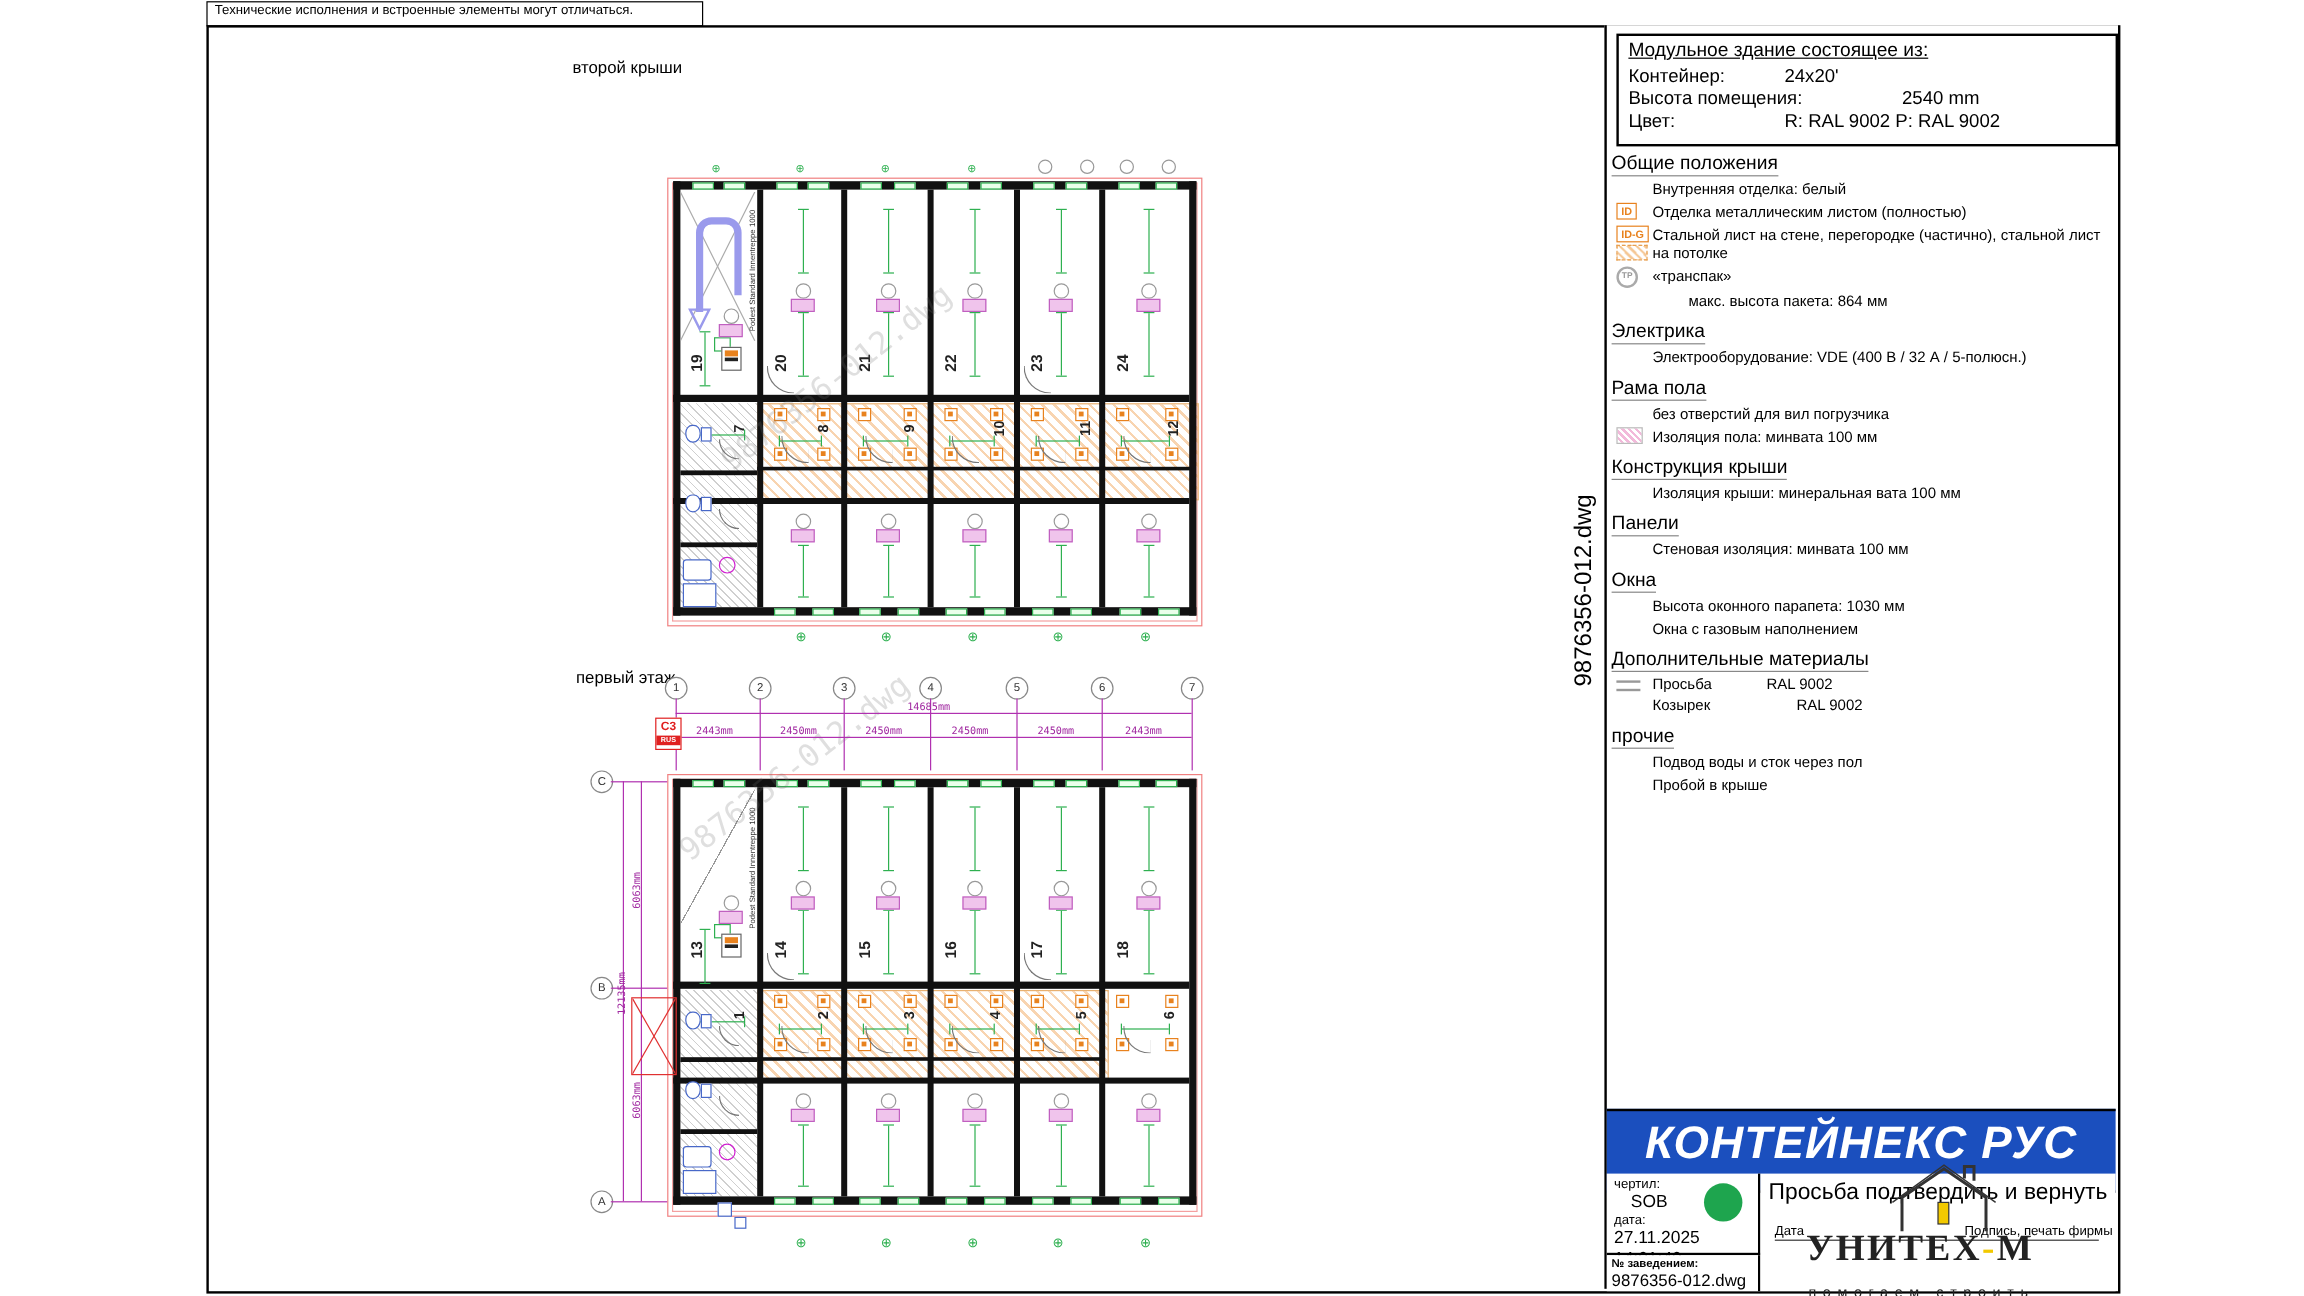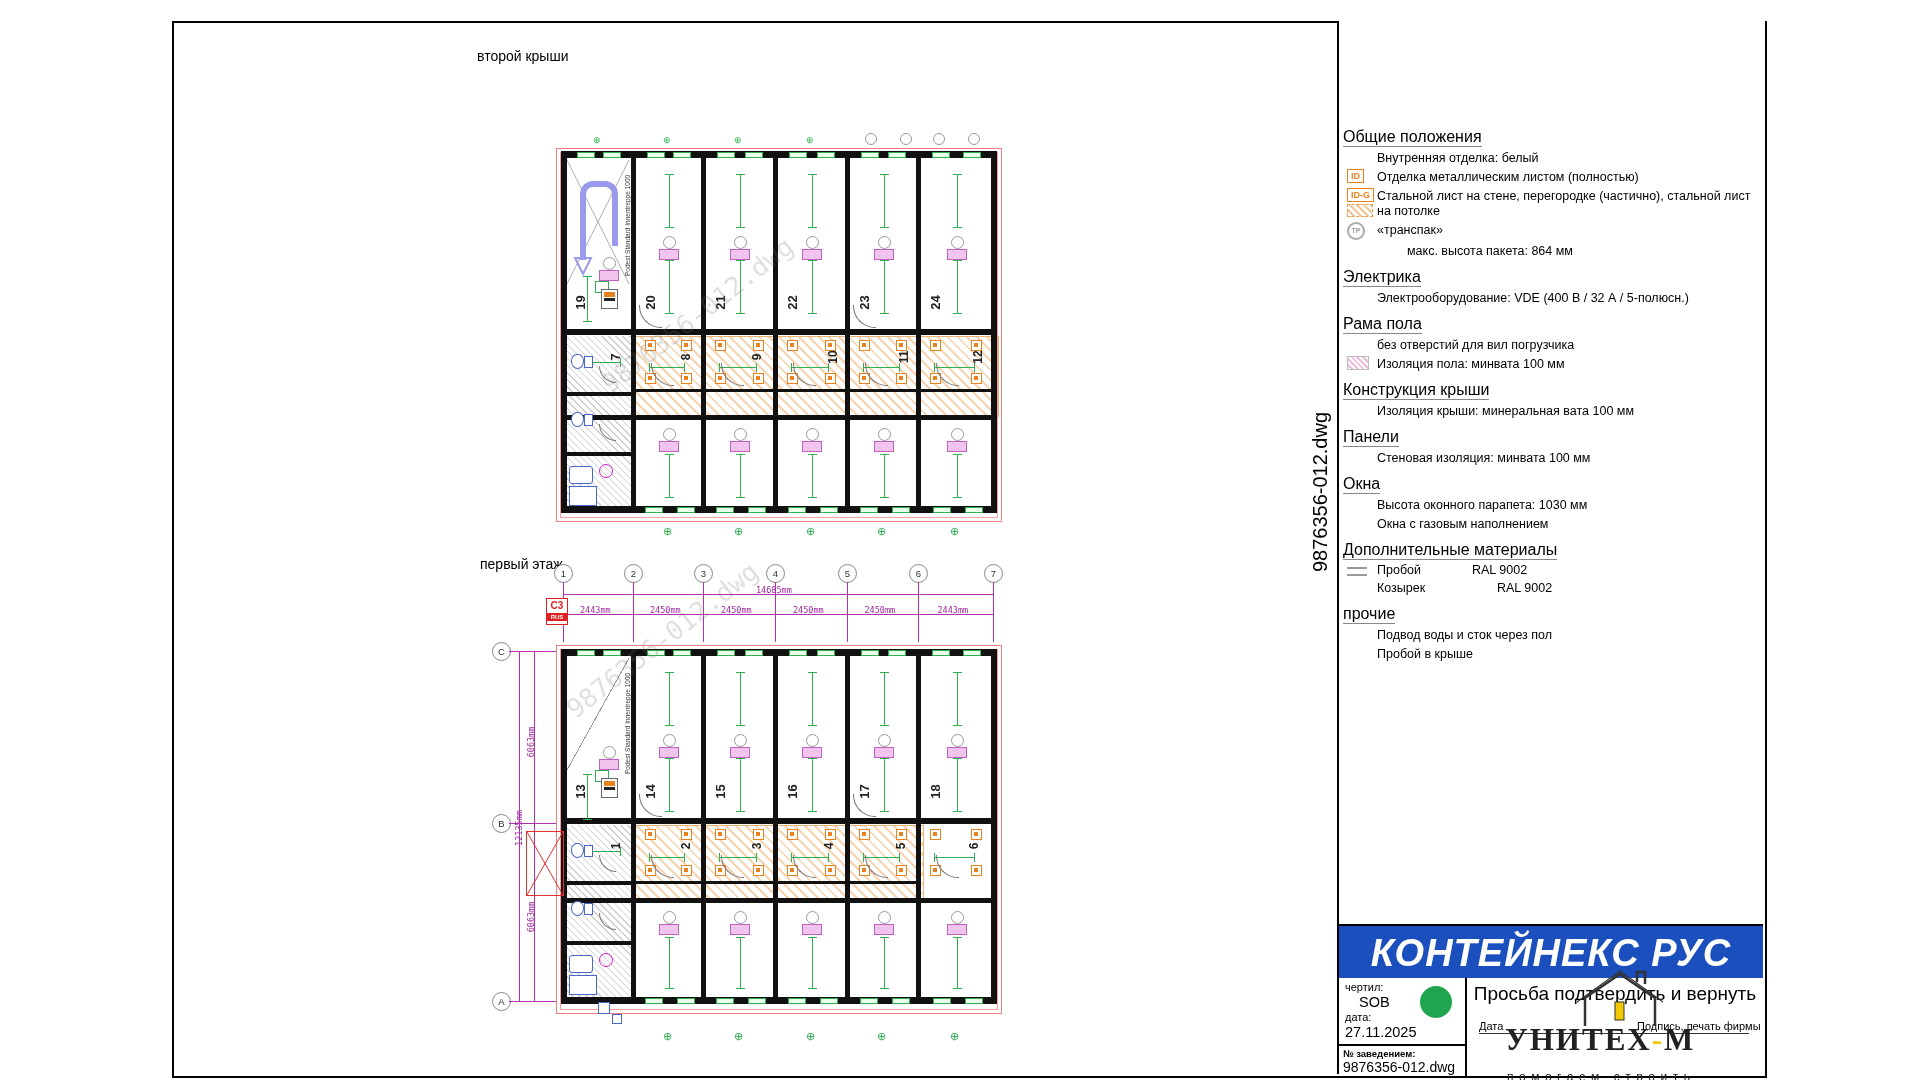--- a/index.html
+++ b/index.html
@@ -99,20 +99,21 @@
   .c3box .b{font-size:6px;font-weight:bold;color:#fff;background:#e02020;line-height:8px;}
   .redx{position:absolute;border:1px solid #e03030;}
   .diagline{position:absolute;background:
       linear-gradient(to bottom right,transparent calc(50% - 0.5px),#999 calc(50% - 0.5px),#999 calc(50% + 0.5px),transparent calc(50% + 0.5px));}
 </style>
 </head>
 <body>
 
 <div id="sheet">
 
+  <div class="disclaimer">Технические исполнения и встроенные элементы могут отличаться.</div>
   <div class="frame"></div>
 
   <div class="floor-label" style="left:477px;top:48px;">второй крыши</div>
   <div class="floor-label" style="left:480px;top:556px;">первый этаж</div>
 
   <div class="plan" id="plan2" style="left: 556px; top: 148px; width: 444px; height: 372px;">
       <div class="redline"></div>
       <div class="hatch-o" style="left: 74px; top: 187px; width: 366px; height: 79px;"></div>
       <div class="hatch-g" style="left: 10px; top: 187px; width: 64px; height: 170px;"></div>
       <div class="wall" style="left: 4px; top: 2px; width: 436px; height: 7px;"></div>
@@ -564,20 +565,37 @@
       <div class="arc" style="left: 42px; top: 209px; width: 16px; height: 16px;"></div>
       <div class="arc" style="left: 42px; top: 267px; width: 16px; height: 16px;"></div>
     </div>
 
   <div class="watermark" style="left:580px;top:300px;">9876356-012.dwg</div>
   <div class="watermark" style="left:545px;top:625px;">9876356-012.dwg</div>
 
   <div class="vert-dwg" style="left:1213px;top:478px;width:220px;height:28px;">9876356-012.dwg</div>
 
   <div class="panel">
+    <div class="hdrbox">
+      <div class="hdr-title">Модульное здание состоящее из:</div>
+      <div id="hdrrows">
+          <div class="hdr-row w1">
+            <div class="lb">Контейнер:</div>
+            <div class="vl">24x20'</div>
+          </div>
+          <div class="hdr-row w2">
+            <div class="lb">Высота помещения:</div>
+            <div class="vl">2540 mm</div>
+          </div>
+          <div class="hdr-row w3">
+            <div class="lb">Цвет:</div>
+            <div class="vl">R: RAL 9002  P: RAL 9002</div>
+          </div>
+        </div>
+    </div>
     <div id="sections">
         <div class="sec-title"><span>Общие положения</span></div>
         <div class="sec-item">
           <div class="ic"></div>
           <div class="tx">Внутренняя отделка: белый</div>
         </div>
         <div class="sec-item">
           <div class="ic">
             <div class="icon-id">ID</div>
           </div>
@@ -634,21 +652,21 @@
         <div class="sec-item">
           <div class="ic"></div>
           <div class="tx">Окна с газовым наполнением</div>
         </div>
         <div class="sec-title"><span>Дополнительные материалы</span></div>
         <div class="sec-item">
           <div class="ic">
             <div class="icon-att"></div>
           </div>
           <div class="kv">
-            <div class="lb">Пробой</div>
+            <div class="lb">Просьба</div>
             <div class="vl">RAL 9002</div>
           </div>
         </div>
         <div class="sec-item">
           <div class="ic"></div>
           <div class="kv k2">
             <div class="lb">Козырек</div>
             <div class="vl">RAL 9002</div>
           </div>
         </div>

